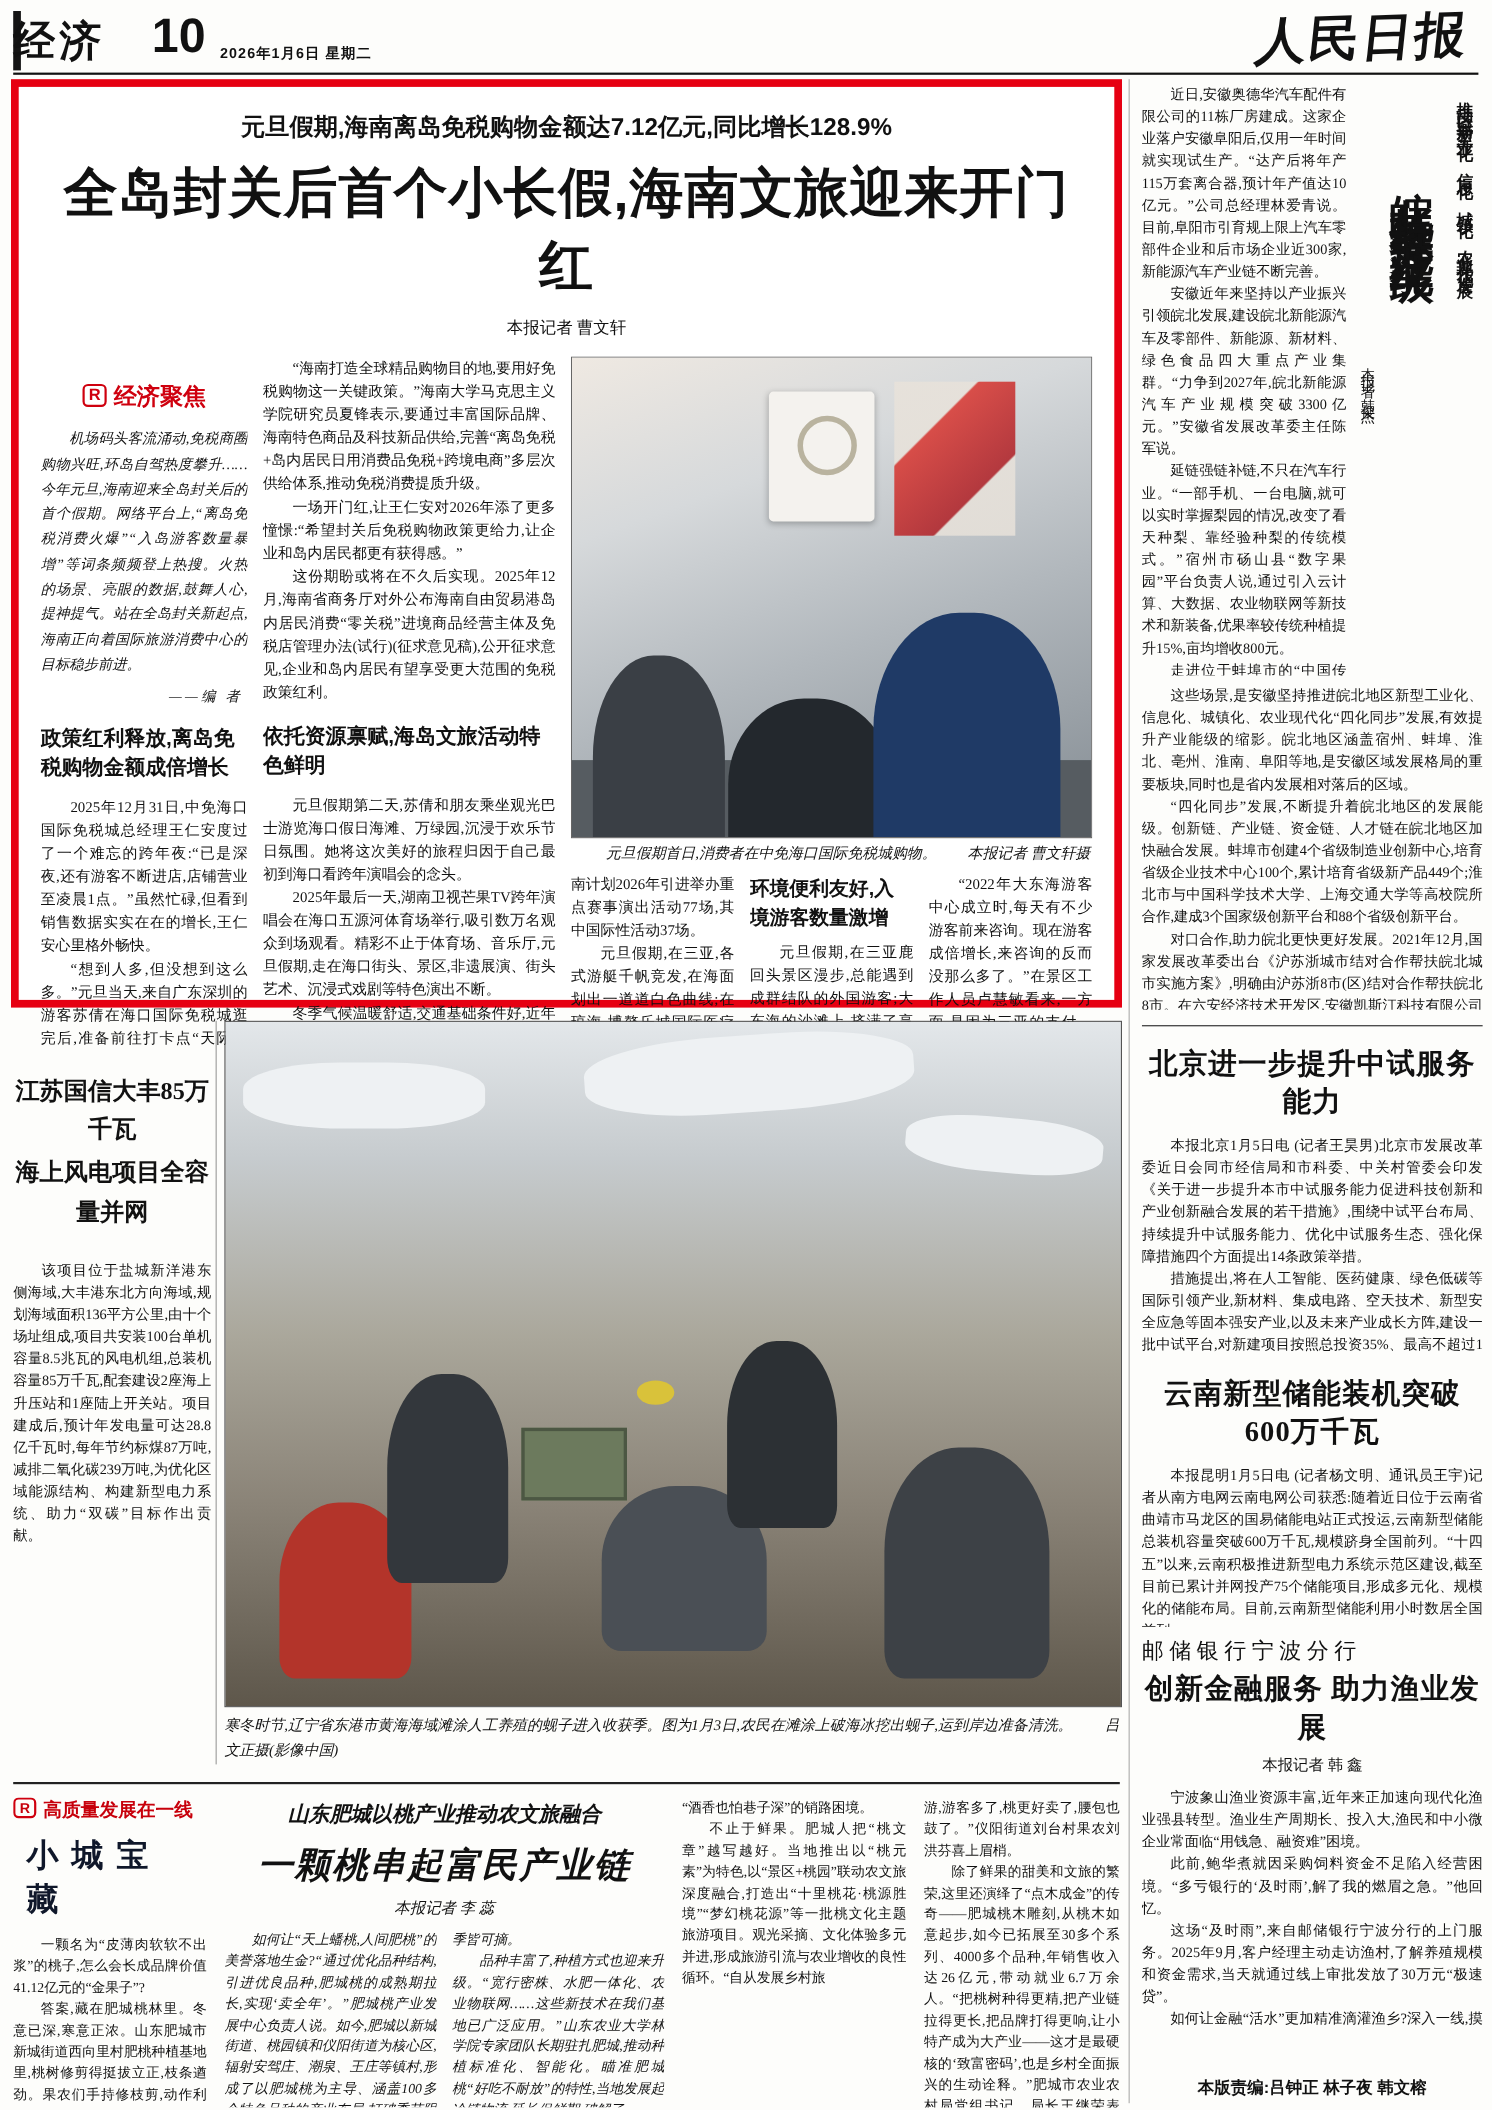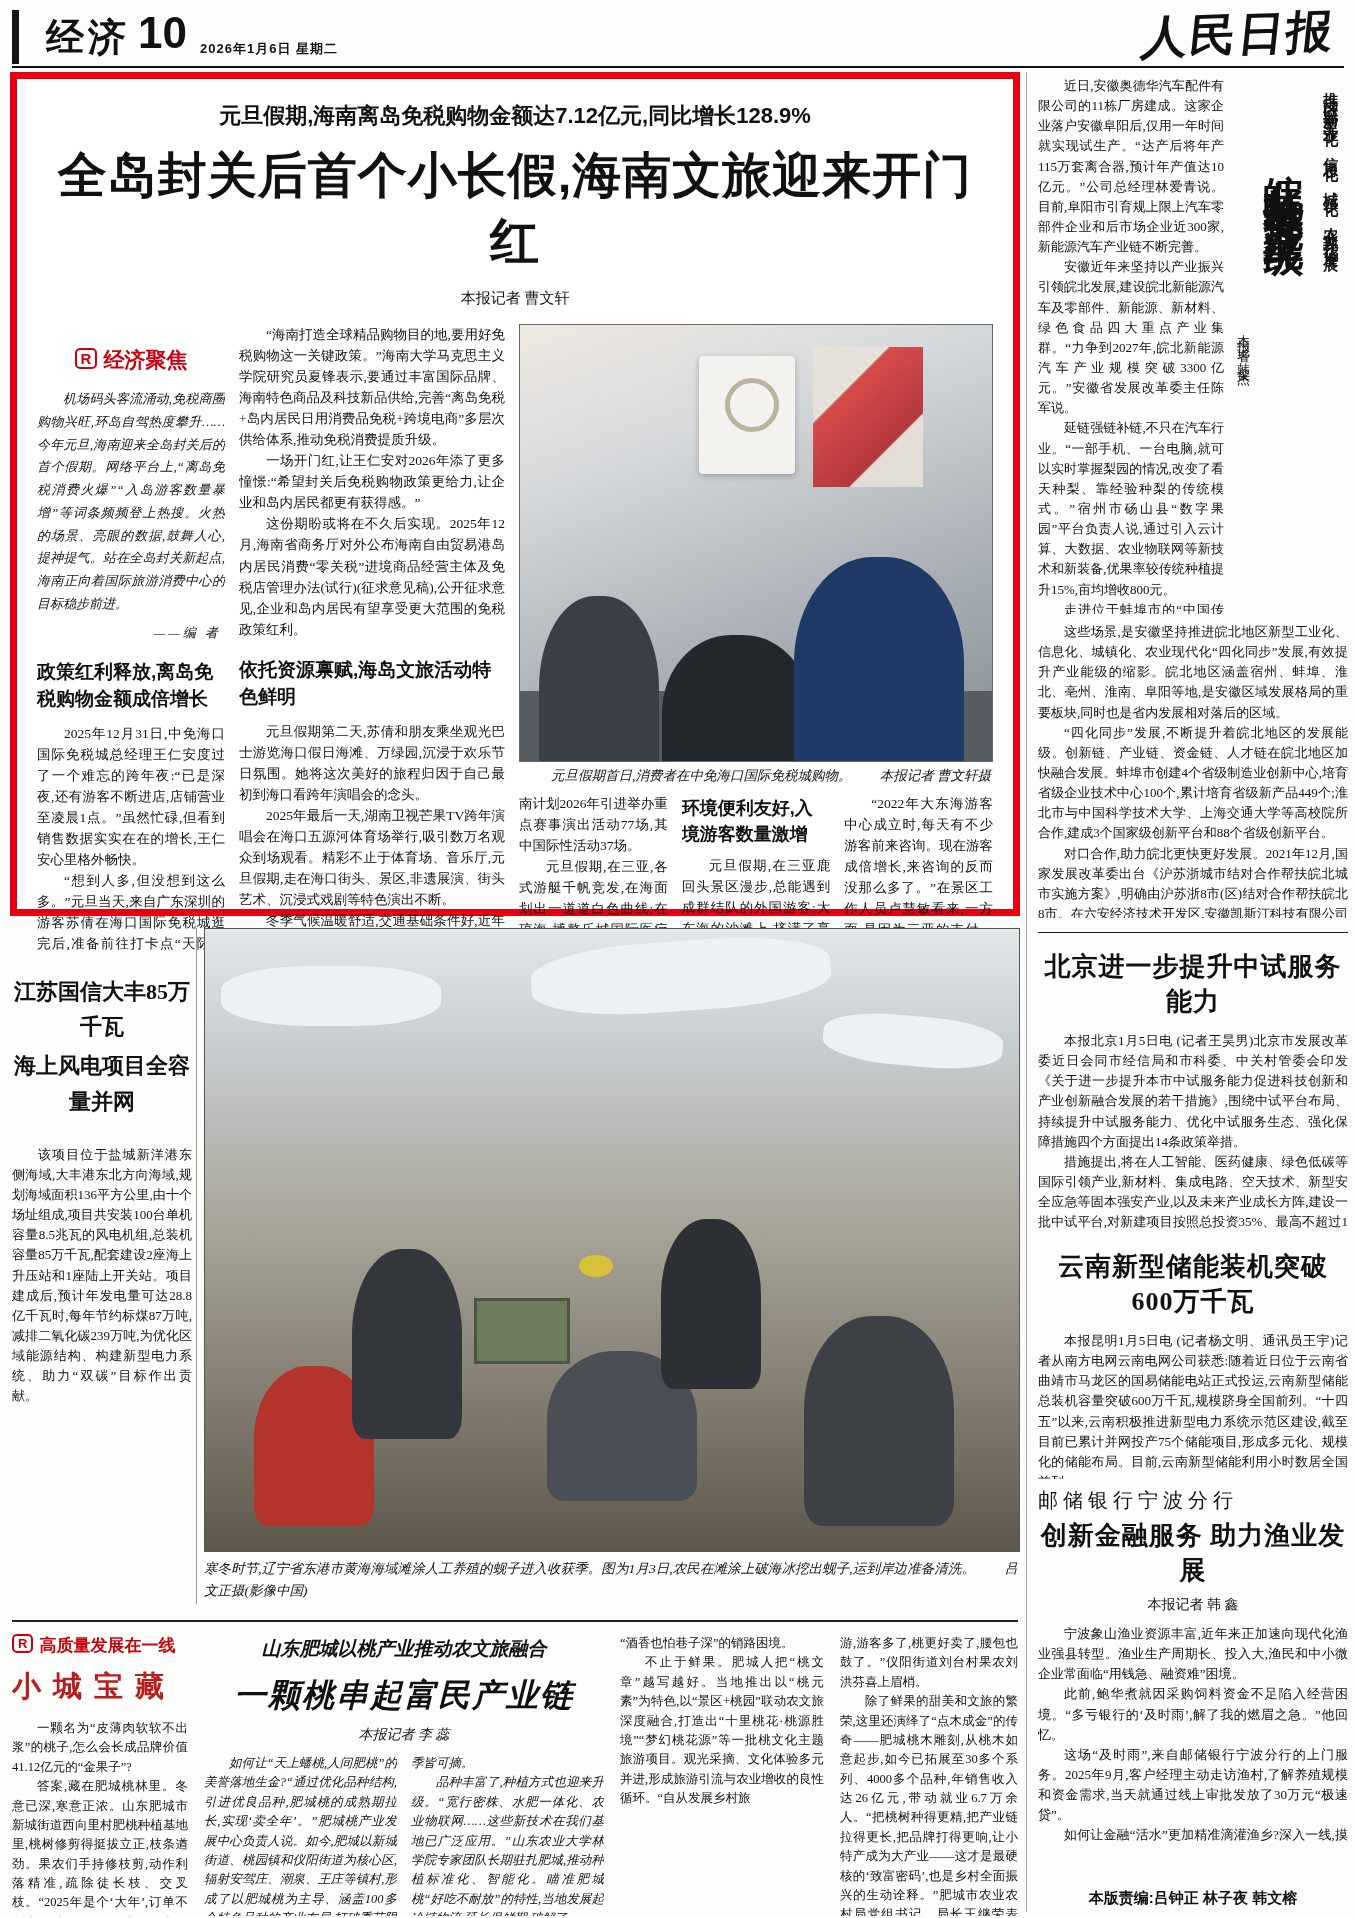--- a/index.html
+++ b/index.html
@@ -1,20 +1,20 @@
 <!DOCTYPE html>
 <html><head>
 <meta charset="utf-8">
 <style>
   html,body{margin:0;padding:0;}
   body{width:1356px;height:1918px;position:relative;background:#fdfdfb;color:#111;
        font-family:"Liberation Serif","DejaVu Serif",serif;overflow:hidden;}
   
   .corner-bar{position:absolute;left:12px;top:10px;width:7px;height:54px;background:#141414;}
-  .section-label{position:absolute;left:46px;top:12px;font-size:38px;font-weight:900;
+  .section-label{position:absolute;left:12px;top:12px;font-size:38px;font-weight:900;
        font-family:"Liberation Sans","DejaVu Sans",sans-serif;letter-spacing:4px;}
   .page-num{position:absolute;left:122px;top:8px;font-size:44px;font-weight:600;
        font-family:"Liberation Sans",sans-serif;margin-left:16px;}
   .date-line{position:absolute;left:200px;top:40px;font-size:13px;font-weight:700;
        font-family:"Liberation Sans",sans-serif;letter-spacing:1px;}
   .masthead{position:absolute;right:22px;top:4px;font-size:46px;font-weight:900;
        font-family:"Liberation Serif",serif;transform:skewX(-8deg) rotate(-2deg);letter-spacing:2px;}
   .header-rule{position:absolute;left:12px;top:66px;width:1332px;height:2px;background:#111;}
   
   .txt p{font-size:13.5px;line-height:1.56;text-align:justify;text-indent:2em;margin:0;
@@ -106,21 +106,21 @@
   .basket{position:absolute;left:33%;bottom:30%;width:90px;height:60px;background:#6c7a5d;border:3px solid #4c5743;}
   .mid-caption{position:absolute;left:204px;top:1558px;width:814px;font-size:13.5px;font-style:italic;
        line-height:1.65;text-align:justify;}
   .mid-caption .credit{margin-left:26px;font-style:italic;}
   .bottom-rule{position:absolute;left:12px;top:1620px;width:1006px;height:2px;background:#222;}
   
   .feature{position:absolute;left:12px;top:1634px;width:1006px;height:282px;display:flex;gap:16px;overflow:hidden;}
   .f-left{width:176px;overflow:hidden;}
   .f-badge{color:#c7000b;font-size:17px;font-weight:900;font-family:"Liberation Sans",sans-serif;}
   .f-badge .r-logo{font-size:13px;border-width:2px;}
-  .f-series{color:#b91c1c;font-size:29px;font-weight:900;letter-spacing:12px;margin:10px 0 12px;
+  .f-series{color:#0f172a;font-size:29px;font-weight:900;letter-spacing:12px;margin:10px 12px 12px;
        font-family:"Liberation Sans",sans-serif;}
   .f-main{width:400px;display:flex;flex-direction:column;overflow:hidden;font-style:italic;}
   .f-kicker{font-size:19px;text-align:center;font-weight:600;margin-top:2px;
        font-family:"Liberation Sans",sans-serif;}
   .f-headline{font-size:32px;font-weight:900;text-align:center;margin:12px 0 8px;letter-spacing:2px;
        font-family:"Liberation Sans",sans-serif;}
   .f-byline{font-size:14px;text-align:center;margin-bottom:10px;}
   .f-cols{display:flex;gap:14px;flex:1;overflow:hidden;}
   .f-col{flex:1;overflow:hidden;}
   .f-c3{width:204px;overflow:hidden;}

